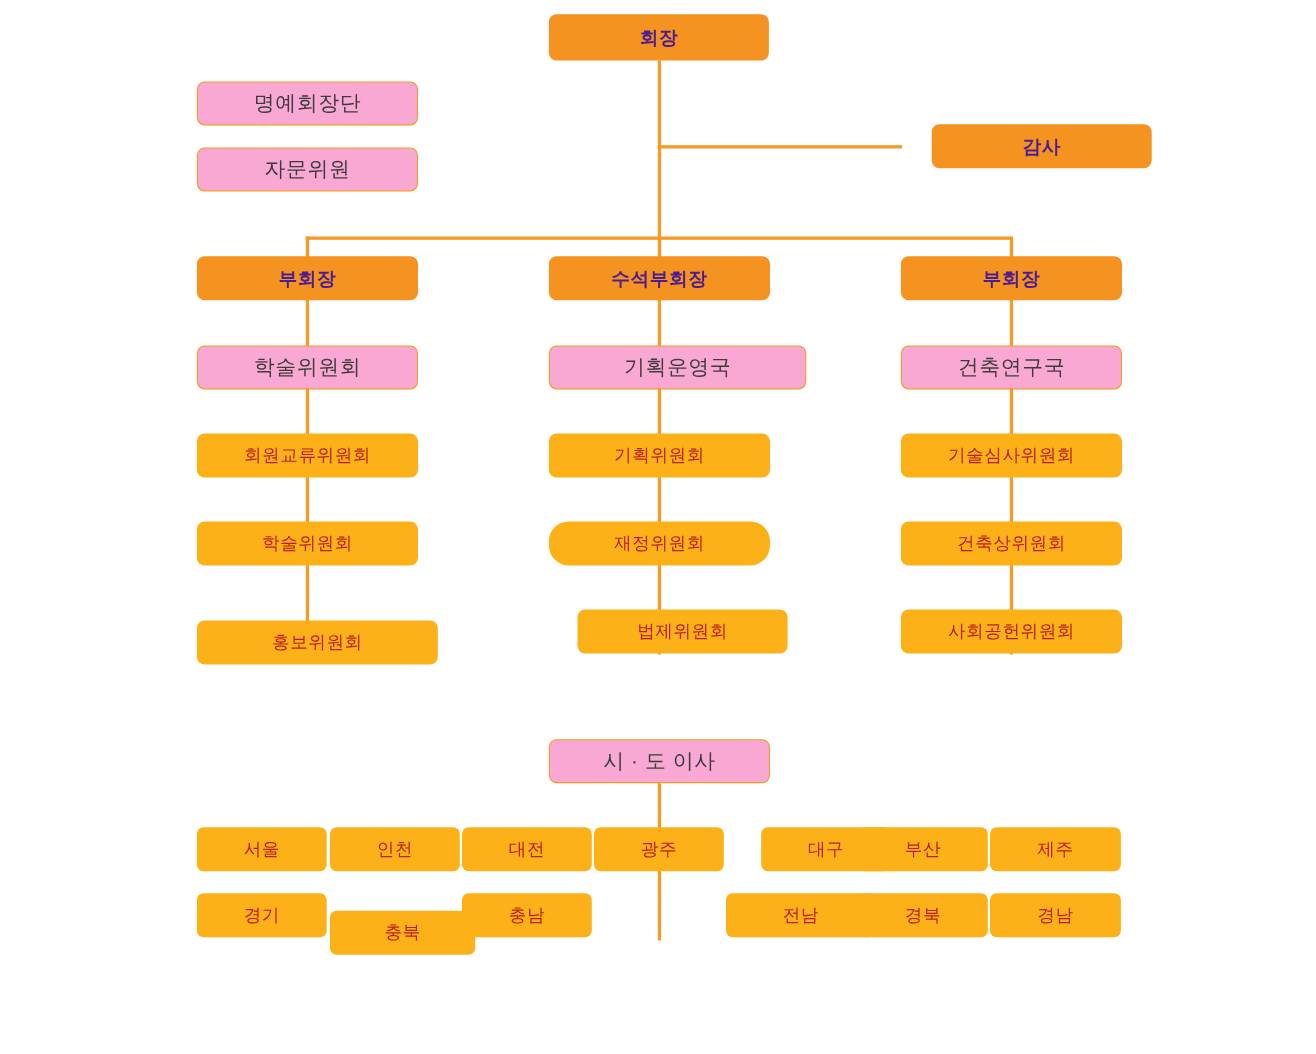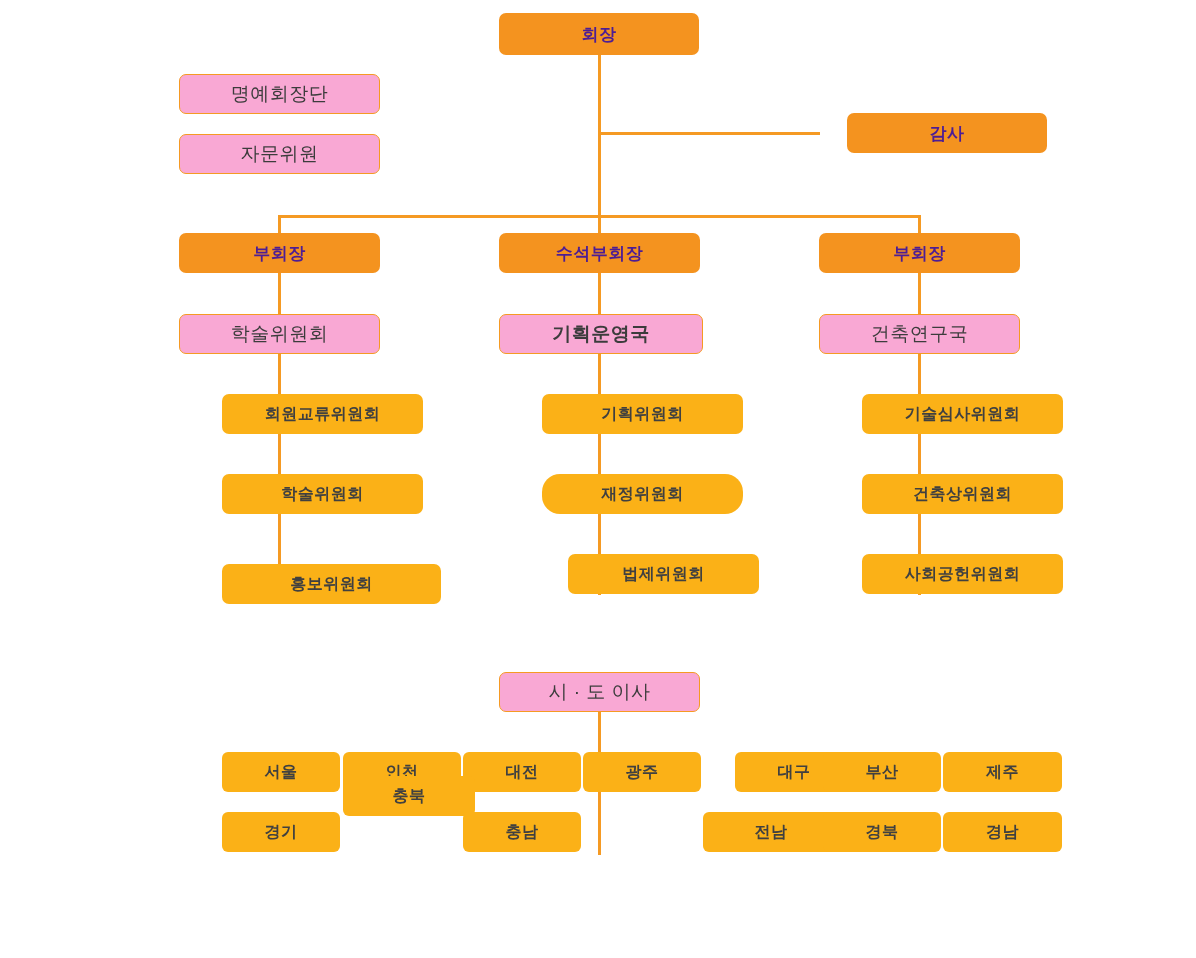--- a/index.html
+++ b/index.html
@@ -47,25 +47,24 @@
     background: #F4931F;
     color: #4c1d95;
     font-size: 17px;
     font-weight: bold;
     border: none;
   }
 
   
   .node.cmte {
     background: #FBB117;
-    color: #404040;
+    color: #b91c1c;
     font-size: 16px;
-    font-weight: bold;
+    font-weight: normal;
     border: none;
-    margin-left: 43px;
   }
 
   
   .node.outline {
     background: #f9a8d4;
     color: #3c3c3c;
     font-size: 19px;
     font-weight: normal;
     border: 1.6px solid #F59A23;
   }
@@ -123,21 +122,21 @@
   <div class="node cmte" style="left:179px; top:474px; width:201px; height:40px;">
     <span>학술위원회</span>
   </div>
   <div class="node cmte" style="left:179px; top:564px; width:219px; height:40px;">
     <span>홍보위원회</span>
   </div>
 
   <div class="node exec" style="left:499px; top:233px; width:201px; height:40px;">
     <span>수석부회장</span>
   </div>
-  <div class="node outline" style="left:499px; top:314px; width:204px; height:40px;font-weight:bold;">
+  <div class="node outline" style="left:499px; top:314px; width:234px; height:40px;">
     <span>기획운영국</span>
   </div>
   <div class="node cmte" style="left:499px; top:394px; width:201px; height:40px;">
     <span>기획위원회</span>
   </div>
   <div class="node cmte" style="left:499px; top:474px; width:201px; height:40px;border-radius:18px;">
     <span>재정위원회</span>
   </div>
   <div class="node cmte" style="left:525px; top:554px; width:191px; height:40px;">
     <span>법제위원회</span>
@@ -181,21 +180,21 @@
   <div class="node cmte region" style="left:780px; top:752px; width:118px; height:40px;">
     <span>부산</span>
   </div>
   <div class="node cmte region" style="left:900px; top:752px; width:119px; height:40px;">
     <span>제주</span>
   </div>
 
   <div class="node cmte region" style="left:179px; top:812px; width:118px; height:40px;">
     <span>경기</span>
   </div>
-  <div class="node cmte region" style="left:300px; top:776px; width:132px; height:40px;">
+  <div class="node cmte region" style="left:300px; top:828px; width:132px; height:40px;">
     <span>충북</span>
   </div>
   <div class="node cmte region" style="left:420px; top:812px; width:118px; height:40px;">
     <span>충남</span>
   </div>
   <div class="node cmte region" style="left:660px; top:812px; width:136px; height:40px;">
     <span>전남</span>
   </div>
   <div class="node cmte region" style="left:780px; top:812px; width:118px; height:40px;">
     <span>경북</span>

